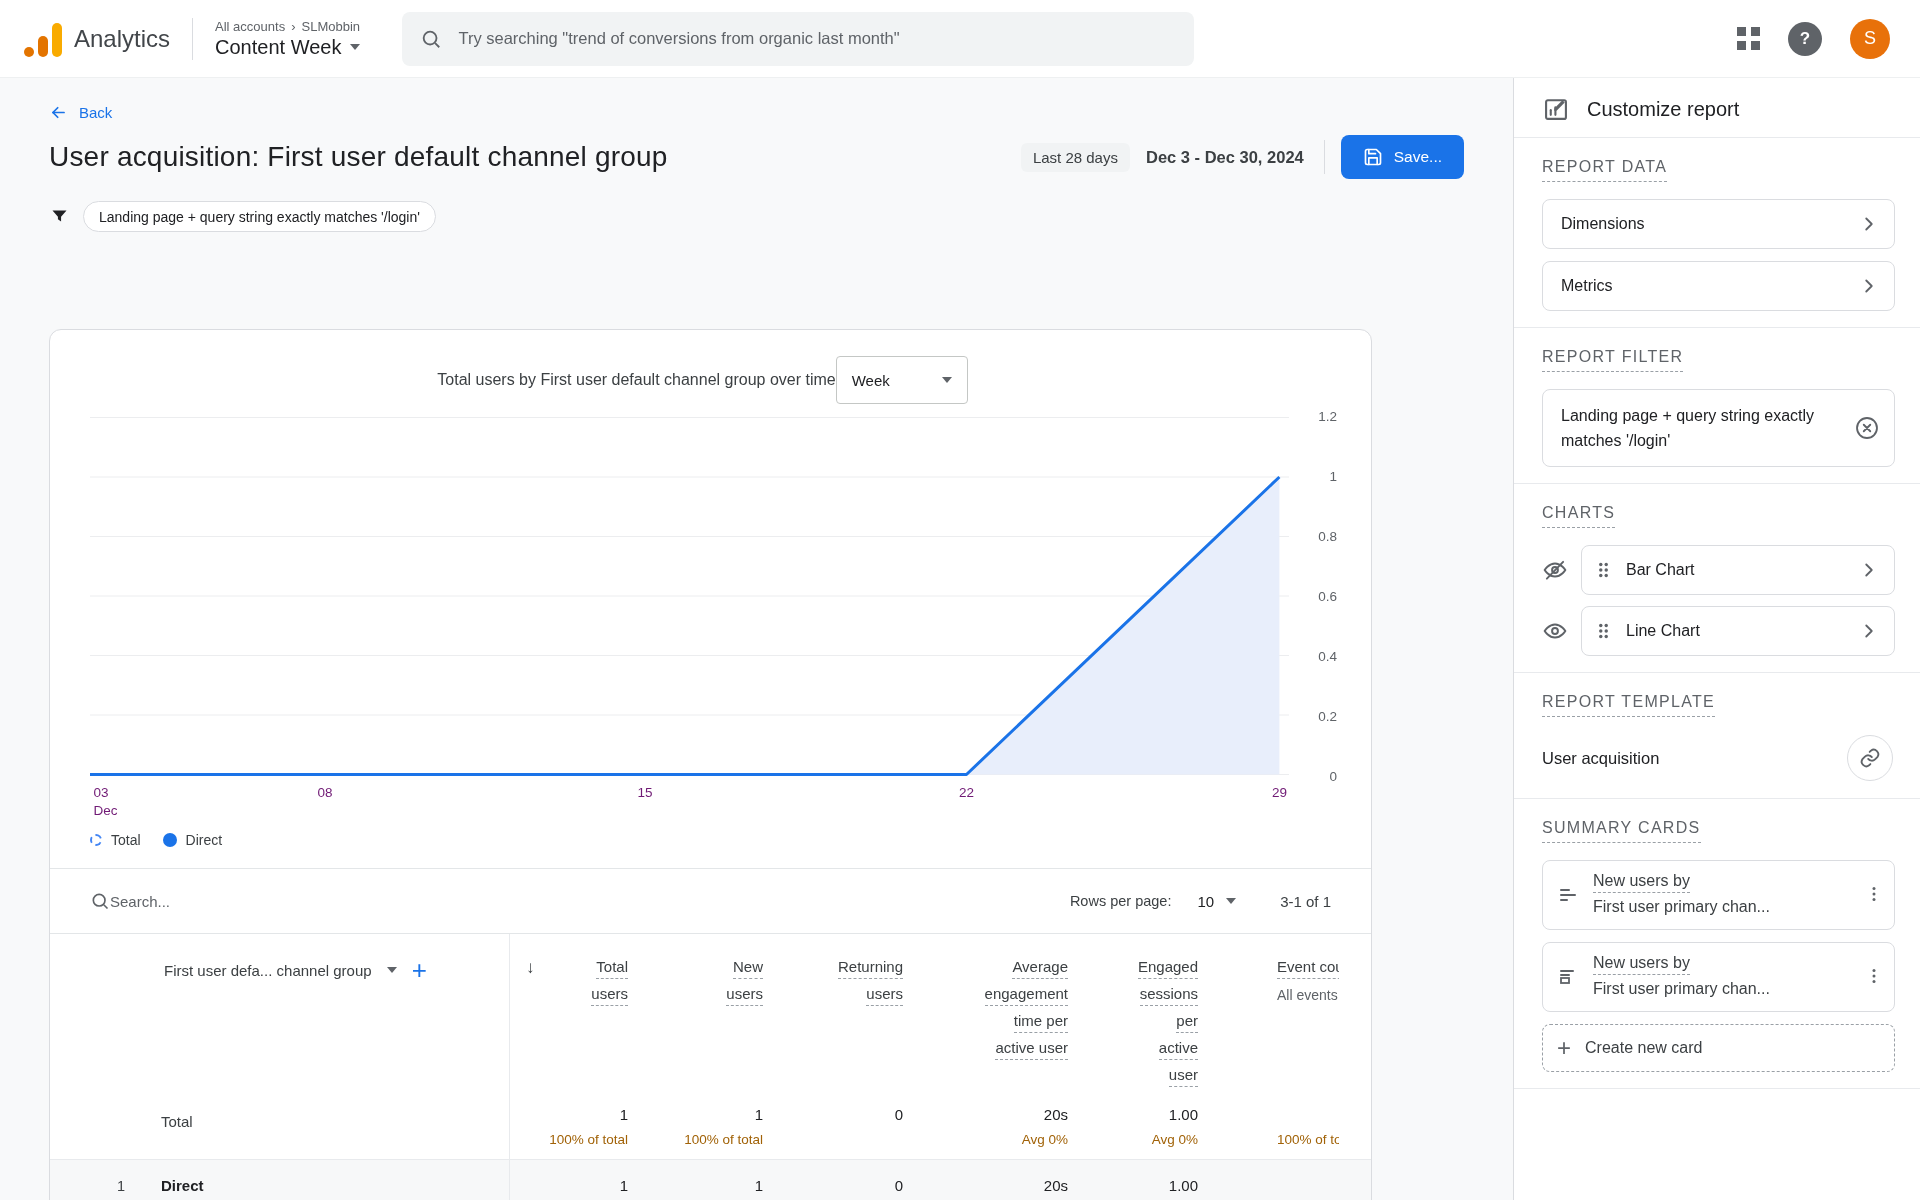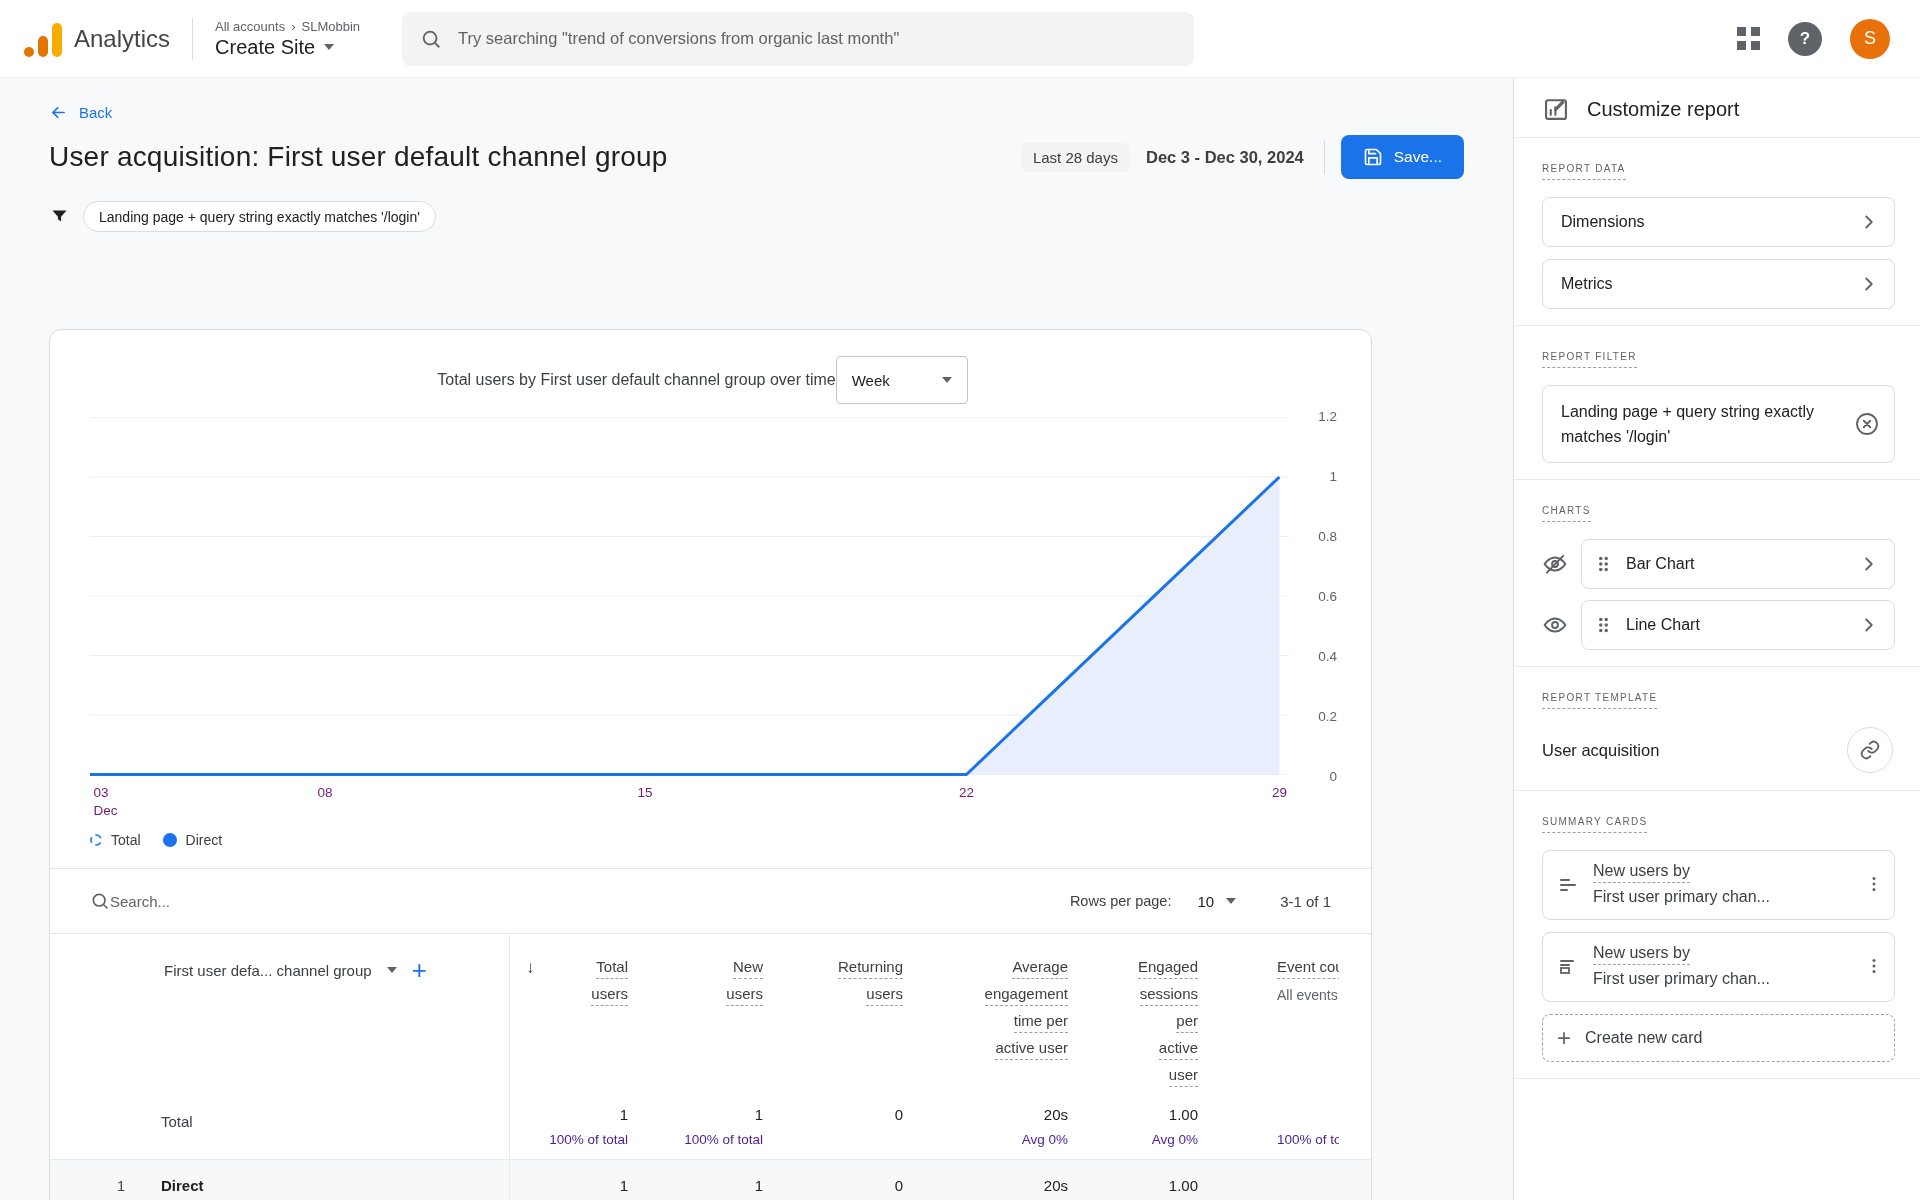--- a/index.html
+++ b/index.html
@@ -84,35 +84,35 @@
   .th.left { align-items:flex-start; padding-left:79px; }
   .th .sub { color:#5f6368; font-size:14px; margin-top:2px; white-space:nowrap; }
   .sort-arrow { position:absolute; left:16px; top:24px; font-size:17px; color:#3c4043; }
 
   .trow-total { min-height:66px; }
   .trow-total .col-dim { padding-top:20px; }
   .total-label { margin-left:44px; font-size:15px; color:#3c4043; }
   .td { padding-top:13px; display:flex; flex-direction:column; align-items:flex-end; }
   .td.left { align-items:flex-start; padding-left:79px; white-space:nowrap; }
   .td .val { font-size:15px; color:#202124; min-height:17px; }
-  .td .sub { font-size:13.5px; color:#4c1d95; margin-top:9px; white-space:nowrap; }
+  .td .sub { font-size:13.5px; color:#a16207; margin-top:9px; white-space:nowrap; }
 
   .trow-data { height:53px; background:#f7f8f9; border-top:1px solid #e8eaed; border-bottom:1px solid #e8eaed; }
   .trow-data .col-dim { display:flex; align-items:center; }
   .row-num { width:44px; font-size:14.5px; color:#3c4043; }
   .row-channel { font-size:15px; font-weight:bold; color:#202124; }
   .td-data { line-height:52px; text-align:right; font-size:15px; color:#202124; }
   .td-data.left { text-align:left; padding-left:79px; }
 
   
   .sidebar { width:407px; flex:none; background:#fff; border-left:1px solid #dadce0; overflow:hidden; }
   .sb-title { display:flex; align-items:center; gap:17px; padding:17px 28px 14px; font-size:20px; color:#202124; }
   .sb-divider { border-top:1px solid #e8eaed; }
   .sb-section { padding:20px 25px 16px 28px; }
-  .sb-label { display:inline-block; font-size:10px; letter-spacing:1.3px; color:#5f6368; border-bottom:1px dashed #9aa0a6; padding-bottom:5px; margin-bottom:17px; }
+  .sb-label { display:inline-block; font-size:16px; letter-spacing:1.3px; color:#5f6368; border-bottom:1px dashed #9aa0a6; padding-bottom:5px; margin-bottom:17px; }
   .sb-card { height:50px; border:1px solid #dadce0; border-radius:8px; background:#fff; display:flex; align-items:center; justify-content:space-between; padding:0 14px 0 18px; font-size:16px; color:#202124; cursor:pointer; }
   .sb-card + .sb-card { margin-top:12px; }
   .filter-card { border:1px solid #dadce0; border-radius:8px; padding:13px 14px 13px 18px; display:flex; align-items:center; gap:12px; }
   .filter-card .ftext { flex:1; font-size:16px; line-height:25px; color:#202124; }
   .chart-row { display:flex; align-items:center; gap:13px; }
   .chart-row + .chart-row { margin-top:11px; }
   .chart-card { flex:1; padding-left:13px; }
   .chart-card .lhs { display:flex; align-items:center; gap:14px; }
   .template-row { display:flex; align-items:center; justify-content:space-between; padding-right:2px; min-height:48px; }
   .template-name { font-size:16.5px; color:#202124; }
@@ -139,21 +139,21 @@
   </div>
   <div class="product-name">Analytics</div>
   <div class="header-vdiv"></div>
   <div>
     <div class="acct-line">
       <span>All accounts</span>
       <span class="bc-chev">›</span>
       <span>SLMobbin</span>
     </div>
     <div class="prop-line">
-      <span>Create Site</span>
+      <span>Content Week</span>
       <span class="caret-down"></span>
     </div>
   </div>
   <div class="search-bar">
     <span class="icon">
       <svg width="22" height="22" viewBox="0 0 24 24" fill="none" stroke="#5f6368" stroke-width="2">
           <circle cx="11" cy="11" r="7"></circle>
           <line x1="16.5" y1="16.5" x2="21" y2="21"></line>
         </svg>
     </span>

